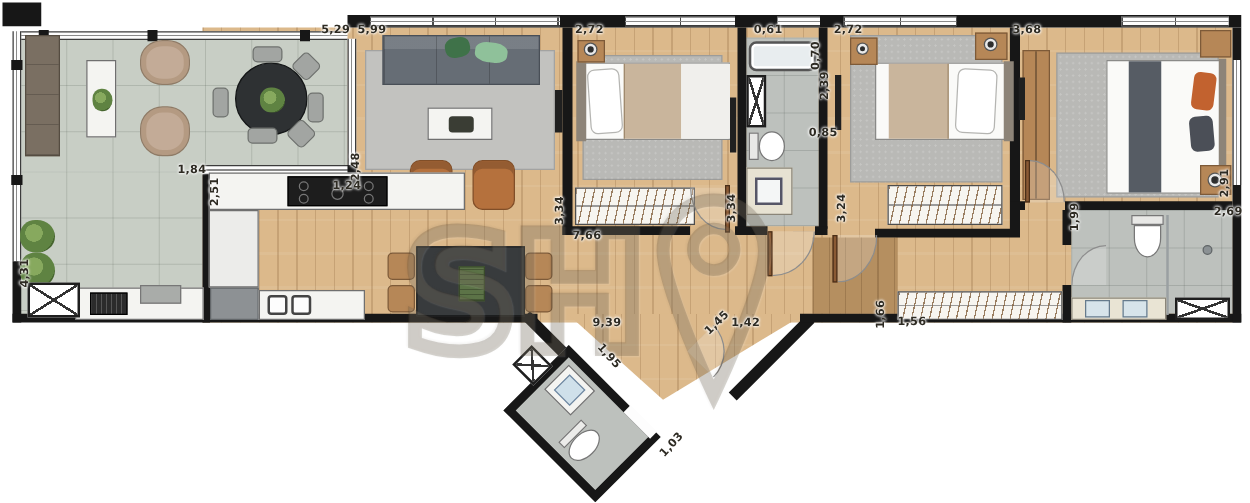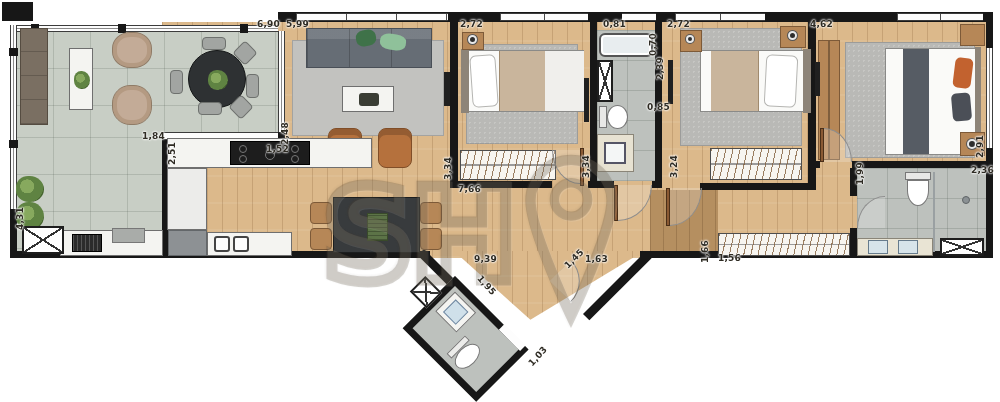--- a/index.html
+++ b/index.html
@@ -248,42 +248,42 @@
   <div class="f cl" style="left:718px;top:233px;width:132px;height:23px;"></div>
 
   <div id="wm">
     <div class="wmtext">SH</div>
     <svg width="104" height="180" viewBox="0 0 100 170" style="margin-left:6px;">
       <path d="M50,8 C28,8 11,26 11,47 C11,76 50,158 50,158 C50,158 89,76 89,47 C89,26 72,8 50,8 Z" fill="none" stroke="rgba(78,64,48,.26)" stroke-width="10"></path>
       <circle cx="50" cy="46" r="16" fill="none" stroke="rgba(78,64,48,.26)" stroke-width="9"></circle>
     </svg>
   </div>
 
-  <span class="dim" style="left:257px;top:20px;">6,90</span>
+  <span class="dim" style="left:257px;top:20px;">5,29</span>
   <span class="dim" style="left:286px;top:20px;">5,99</span>
   <span class="dim" style="left:460px;top:20px;">2,72</span>
-  <span class="dim" style="left:603px;top:20px;">0,81</span>
+  <span class="dim" style="left:603px;top:20px;">0,61</span>
   <span class="dim" style="left:667px;top:20px;">2,72</span>
-  <span class="dim" style="left:810px;top:20px;">4,62</span>
+  <span class="dim" style="left:810px;top:20px;">3,68</span>
   <span class="dim" style="left:142px;top:132px;">1,84</span>
   <span class="dim v" style="left:281px;top:145px;">2,48</span>
   <span class="dim v" style="left:168px;top:165px;">2,51</span>
-  <span class="dim" style="left:266px;top:145px;">1,52</span>
+  <span class="dim" style="left:266px;top:145px;">1,24</span>
   <span class="dim v" style="left:444px;top:180px;">3,34</span>
   <span class="dim" style="left:458px;top:185px;">7,66</span>
   <span class="dim v" style="left:649px;top:56px;">0,70</span>
   <span class="dim v" style="left:656px;top:80px;">2,39</span>
   <span class="dim" style="left:647px;top:103px;">0,85</span>
   <span class="dim v" style="left:582px;top:178px;">3,34</span>
   <span class="dim v" style="left:670px;top:178px;">3,24</span>
   <span class="dim v" style="left:976px;top:158px;">2,91</span>
   <span class="dim v" style="left:856px;top:185px;">1,99</span>
-  <span class="dim" style="left:971px;top:166px;">2,36</span>
+  <span class="dim" style="left:971px;top:166px;">2,69</span>
   <span class="dim v" style="left:701px;top:263px;">1,66</span>
   <span class="dim" style="left:718px;top:254px;">1,56</span>
   <span class="dim" style="left:474px;top:255px;">9,39</span>
   <span class="dim" style="left:563px;top:264px;transform:rotate(-45deg);transform-origin:left top;">1,45</span>
-  <span class="dim" style="left:585px;top:255px;">1,63</span>
+  <span class="dim" style="left:585px;top:255px;">1,42</span>
   <span class="dim" style="left:482px;top:274px;transform:rotate(48deg);transform-origin:left top;">1,95</span>
   <span class="dim" style="left:527px;top:362px;transform:rotate(-48deg);transform-origin:left top;">1,03</span>
   <span class="dim v" style="left:16px;top:230px;">4,31</span>
 
 </div>
 
 </body></html>

